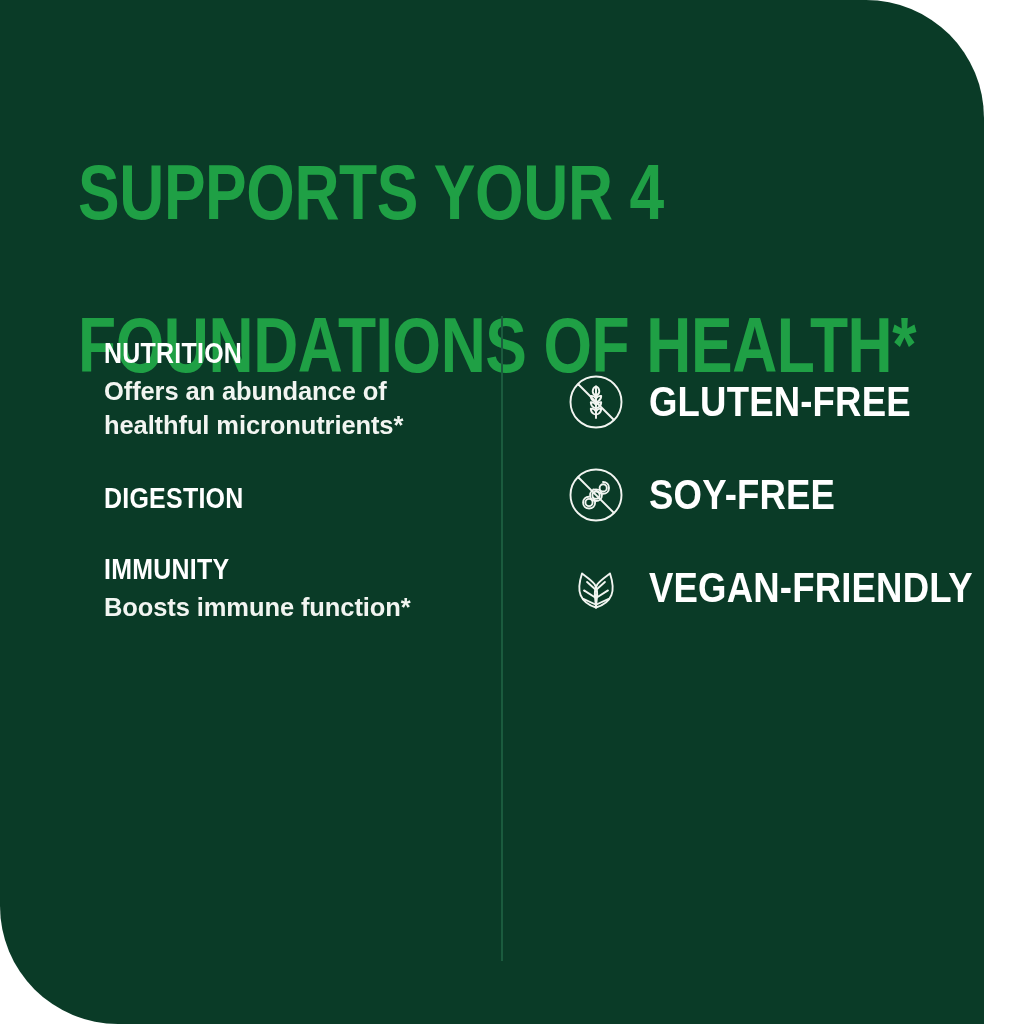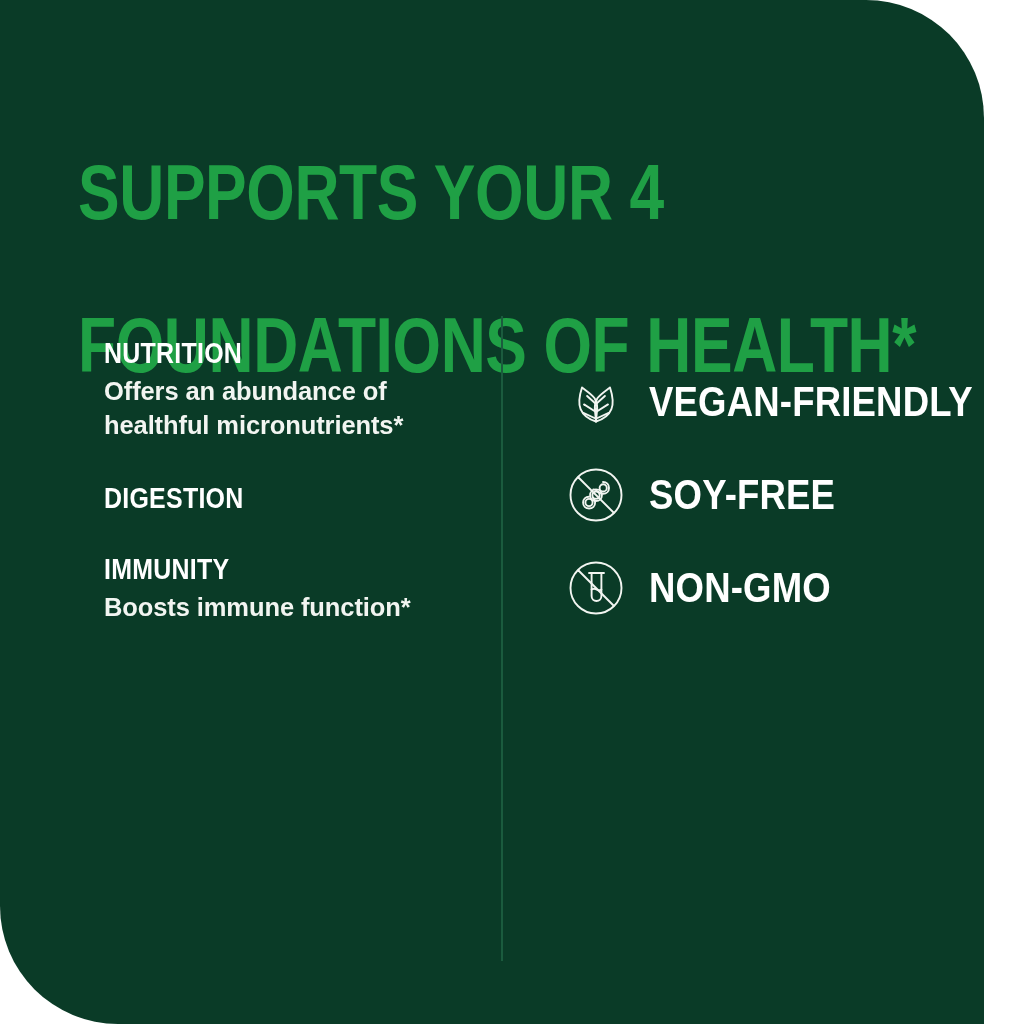--- a/index.html
+++ b/index.html
@@ -153,63 +153,68 @@
 
     <div class="found-block">
       <div class="found-title">IMMUNITY</div>
       <div class="found-desc">Boosts immune function*</div>
     </div>
 
   </div>
 
   <div id="right-col">
 
-
+    <div class="badge-row">
+      <span class="badge-icon">
+        <svg width="58" height="58" viewBox="0 0 58 58" fill="none" stroke="#F2F5F1" stroke-width="1.9" stroke-linecap="round" stroke-linejoin="round">
+          <circle cx="29" cy="29" r="25.5"></circle>
+          <line x1="11.5" y1="11.5" x2="46.5" y2="46.5"></line>
+          <line x1="29" y1="45" x2="29" y2="17"></line>
+          <path d="M29 18.5c0-3.4 0-5.2 0-5.2s3.3 1.4 3.3 5.0c0 2.4-1.6 3.9-3.3 4.6c-1.7-0.7-3.3-2.2-3.3-4.6c0-3.6 3.3-5.0 3.3-5.0"></path>
+          <path d="M29 25.6c-1.3-2.0-3.1-2.9-5.2-2.7c0.1 2.3 1.0 4.1 2.7 5.1c1.0 0.6 1.8 0.7 2.5 0.7"></path>
+          <path d="M29 25.6c1.3-2.0 3.1-2.9 5.2-2.7c-0.1 2.3-1.0 4.1-2.7 5.1c-1.0 0.6-1.8 0.7-2.5 0.7"></path>
+          <path d="M29 32.0c-1.3-2.0-3.1-2.9-5.2-2.7c0.1 2.3 1.0 4.1 2.7 5.1c1.0 0.6 1.8 0.7 2.5 0.7"></path>
+          <path d="M29 32.0c1.3-2.0 3.1-2.9 5.2-2.7c-0.1 2.3-1.0 4.1-2.7 5.1c-1.0 0.6-1.8 0.7-2.5 0.7"></path>
+          <path d="M29 38.4c-1.3-2.0-3.1-2.9-5.2-2.7c0.1 2.3 1.0 4.1 2.7 5.1c1.0 0.6 1.8 0.7 2.5 0.7"></path>
+          <path d="M29 38.4c1.3-2.0 3.1-2.9 5.2-2.7c-0.1 2.3-1.0 4.1-2.7 5.1c-1.0 0.6-1.8 0.7-2.5 0.7"></path>
+        </svg>
+      </span>
+      <span class="badge-label">GLUTEN-FREE</span>
+    </div>
+
+
+    <div class="badge-row">
+      <span class="badge-icon">
+        <svg width="58" height="58" viewBox="0 0 58 58" fill="none" stroke="#F2F5F1" stroke-width="1.9" stroke-linecap="round" stroke-linejoin="round">
+          <circle cx="29" cy="29" r="25.5"></circle>
+          <line x1="11.5" y1="11.5" x2="46.5" y2="46.5"></line>
+          <path d="M36.0 16.0c3.6 0 6.0 2.6 6.0 6.0c0 3.3-2.5 5.8-5.9 5.8c-2.0 0-3.5-0.8-4.9-2.0c-1.6-1.4-2.9-2.4-4.9-2.4"></path>
+          <circle cx="36.2" cy="21.9" r="3.6"></circle>
+          <path d="M29.0 23.4c-3.4 0-5.9 2.5-5.9 5.8c0 3.3 2.5 5.8 5.9 5.8c3.4 0 5.9-2.5 5.9-5.8c0-3.3-2.5-5.8-5.9-5.8z"></path>
+          <circle cx="29.0" cy="29.2" r="3.6"></circle>
+          <path d="M22.0 30.7c-3.4 0-5.9 2.5-5.9 5.8c0 3.4 2.4 6.0 6.0 6.0c3.6 0 6.0-2.6 6.0-6.0c0-2.0-1.0-3.5-2.3-4.7"></path>
+          <circle cx="22.0" cy="36.5" r="3.6"></circle>
+        </svg>
+      </span>
+      <span class="badge-label">SOY-FREE</span>
+    </div>
 
     <div class="badge-row">
       <span class="badge-icon">
         <svg width="58" height="58" viewBox="0 0 58 58" fill="none" stroke="#F2F5F1" stroke-width="1.9" stroke-linecap="round" stroke-linejoin="round">
           <path d="M29 48.5c-6.5-2.0-12.8-6.0-15.4-12.4c-2.4-5.8-1.4-13.0 1.4-21.6c5.1 3.9 9.9 6.9 12.6 10.8c2.0 2.9 2.6 6.2 2.6 10.0z"></path>
           <path d="M29 48.5c6.5-2.0 12.8-6.0 15.4-12.4c2.4-5.8 1.4-13.0-1.4-21.6c-5.1 3.9-9.9 6.9-12.6 10.8c-2.0 2.9-2.6 6.2-2.6 10.0z"></path>
           <path d="M29 35.3 L29 48.5"></path>
           <path d="M20.1 23.0 L29 31.0"></path>
           <path d="M17.0 31.4 L29 39.0"></path>
           <path d="M16.3 39.9 L27.5 45.0"></path>
           <path d="M37.9 23.0 L29 31.0"></path>
           <path d="M41.0 31.4 L29 39.0"></path>
           <path d="M41.7 39.9 L30.5 45.0"></path>
         </svg>
       </span>
       <span class="badge-label">VEGAN-FRIENDLY</span>
     </div>
 
-    <div class="badge-row">
-      <span class="badge-icon">
-        <svg width="58" height="58" viewBox="0 0 58 58" fill="none" stroke="#F2F5F1" stroke-width="1.9" stroke-linecap="round" stroke-linejoin="round">
-          <circle cx="29" cy="29" r="25.5"></circle>
-          <line x1="11.5" y1="11.5" x2="46.5" y2="46.5"></line>
-          <path d="M36.0 16.0c3.6 0 6.0 2.6 6.0 6.0c0 3.3-2.5 5.8-5.9 5.8c-2.0 0-3.5-0.8-4.9-2.0c-1.6-1.4-2.9-2.4-4.9-2.4"></path>
-          <circle cx="36.2" cy="21.9" r="3.6"></circle>
-          <path d="M29.0 23.4c-3.4 0-5.9 2.5-5.9 5.8c0 3.3 2.5 5.8 5.9 5.8c3.4 0 5.9-2.5 5.9-5.8c0-3.3-2.5-5.8-5.9-5.8z"></path>
-          <circle cx="29.0" cy="29.2" r="3.6"></circle>
-          <path d="M22.0 30.7c-3.4 0-5.9 2.5-5.9 5.8c0 3.4 2.4 6.0 6.0 6.0c3.6 0 6.0-2.6 6.0-6.0c0-2.0-1.0-3.5-2.3-4.7"></path>
-          <circle cx="22.0" cy="36.5" r="3.6"></circle>
-        </svg>
-      </span>
-      <span class="badge-label">SOY-FREE</span>
-    </div>
-
-    <div class="badge-row">
-      <span class="badge-icon">
-        <svg width="58" height="58" viewBox="0 0 58 58" fill="none" stroke="#F2F5F1" stroke-width="1.9" stroke-linecap="round" stroke-linejoin="round">
-          <circle cx="29" cy="29" r="25.5"></circle>
-          <line x1="11.5" y1="11.5" x2="46.5" y2="46.5"></line>
-          <path d="M24.6 14.0 L24.6 37.0c0 2.9 2.1 5.0 4.9 5.0c2.8 0 4.9-2.1 4.9-5.0 L34.4 14.0"></path>
-          <line x1="22.0" y1="14.0" x2="37.0" y2="14.0"></line>
-          <path d="M24.6 30.5c1.5-0.9 3.4-0.9 4.9 0c1.5 0.9 3.4 0.9 4.9 0"></path>
-        </svg>
-      </span>
-      <span class="badge-label">NON-GMO</span>
-    </div>
 
 
   </div>
 </div>
 
 </body></html>

